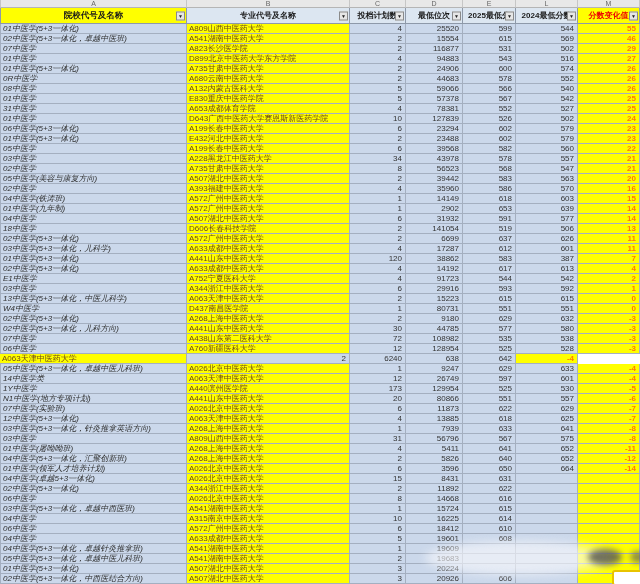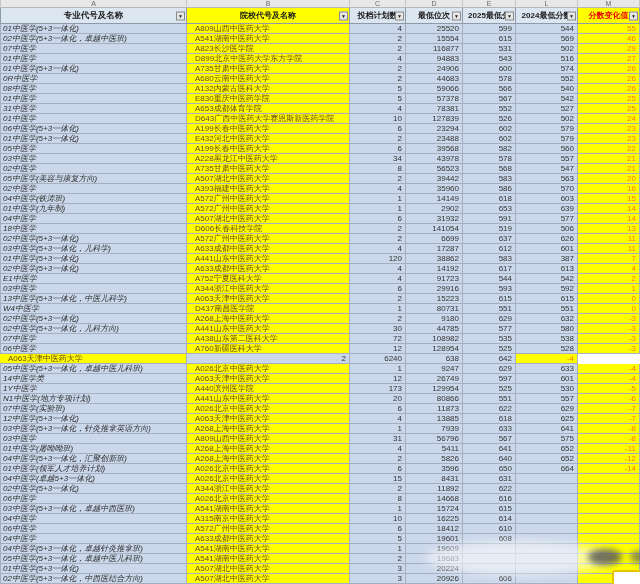--- a/index.html
+++ b/index.html
@@ -36,23 +36,23 @@
   }
 
   
   .tbody .trow { height:10px; }
   .cell {
     display:flex; align-items:center; overflow:hidden; white-space:nowrap;
     border-right:1px solid #a4afc0; border-bottom:1px solid #a4afc0;
     font-size:8px; line-height:9px; color:#2e2e2e; background:var(--blue-cell);
   }
   .cell.col-a { padding-left:2px; border-left:1px solid #a4afc0;font-style:italic; }
-  .cell.col-b { padding-left:8px; background:var(--yellow); color:var(--school-brown); }
+  .cell.col-b { padding-left:2px; background:var(--yellow); color:var(--school-brown); }
   .cell.num  { justify-content:flex-end; padding-right:3px; color:#333; }
-  .cell.col-m { background:var(--yellow); color:var(--change-orange); font-weight:400; }
+  .cell.col-m { background:var(--yellow); color:var(--change-orange); font-weight:700; }
 
   
   .smudge-light { position:absolute; left:425px; top:541px; width:190px; height:34px;
     background:rgba(248,248,252,0.62); border-radius:50%; filter:blur(5px); }
   .smudge-dark { position:absolute; left:588px; top:549px; width:34px; height:16px;
     background:rgba(75,75,80,0.78); border-radius:50%; filter:blur(3px); }
   .smudge-dark2 { position:absolute; left:630px; top:551px; width:16px; height:12px;
     background:rgba(90,90,95,0.7); border-radius:50%; filter:blur(3px); }
   .sticker { position:absolute; left:612px; top:570px; width:34px; height:16px;
     background:#fff; border:2px solid #e8c400; border-radius:3px; }
@@ -66,26 +66,26 @@
     <div class="lcell">A</div>
     <div class="lcell">B</div>
     <div class="lcell">C</div>
     <div class="lcell">D</div>
     <div class="lcell">E</div>
     <div class="lcell">L</div>
     <div class="lcell">M</div>
   </div>
 
   <div class="grid-row thead">
+    <div class="hcell yellow">
+      <span>院校代号及名称</span>
+      <span class="filter-btn">▼</span>
+    </div>
     <div class="hcell">
       <span>专业代号及名称</span>
-      <span class="filter-btn">▼</span>
-    </div>
-    <div class="hcell yellow">
-      <span>院校代号及名称</span>
       <span class="filter-btn">▼</span>
     </div>
     <div class="hcell">
       <span>投档计划数</span>
       <span class="filter-btn">▼</span>
     </div>
     <div class="hcell">
       <span>最低位次</span>
       <span class="filter-btn">▼</span>
     </div>

